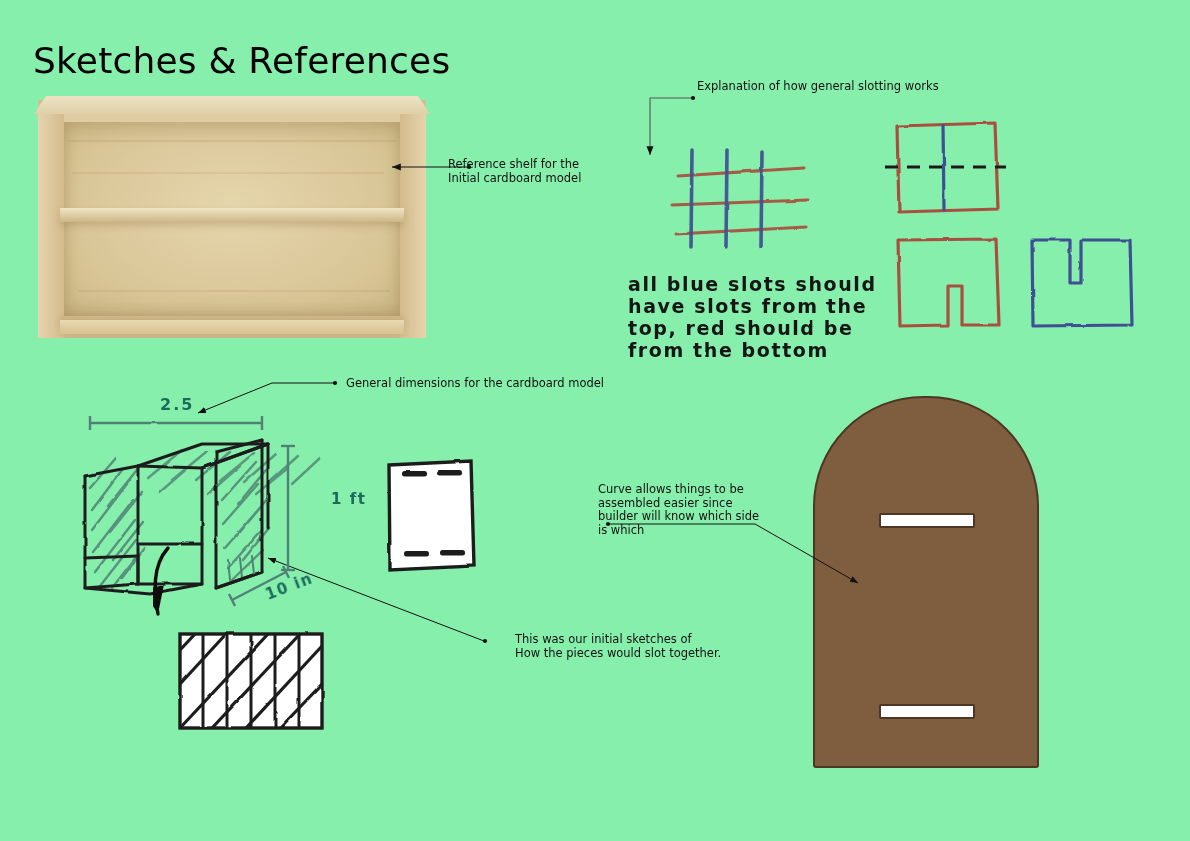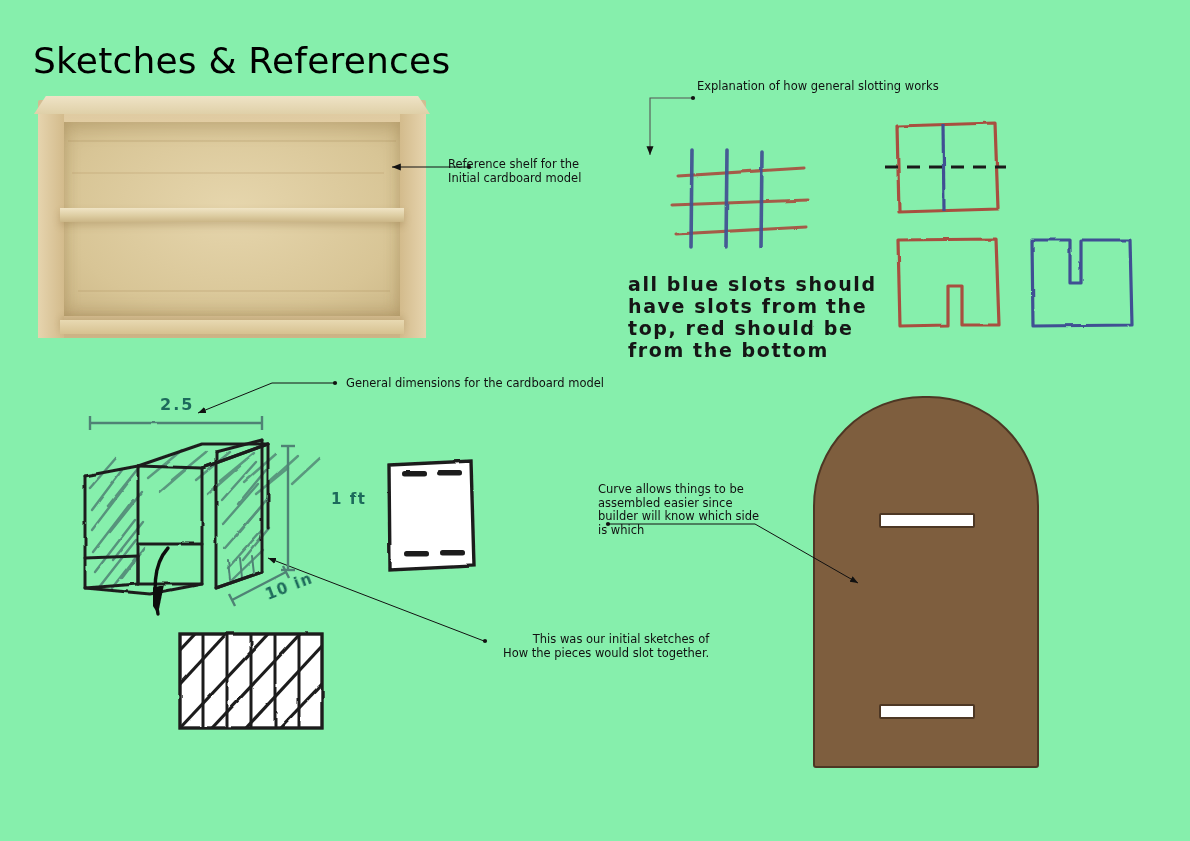--- a/index.html
+++ b/index.html
@@ -281,16 +281,16 @@
 
   <div class="anno" style="left:697px;top:80px;">Explanation of how general slotting works</div>
 
   <div class="anno" style="left:332px;top:377px;margin-left:14px;">General dimensions for the cardboard model</div>
 
   <div class="anno" style="left:560px;top:483px;margin-left:38px;">Curve allows things to be
 assembled easier since
 builder will know which side
 is which</div>
 
-  <div class="anno" style="left:503px;top:633px;text-align:right;">This was our initial sketches of
+  <div class="anno" style="left:515px;top:633px;">This was our initial sketches of
 How the pieces would slot together.</div>
 
 </div>
 
 </body></html>

